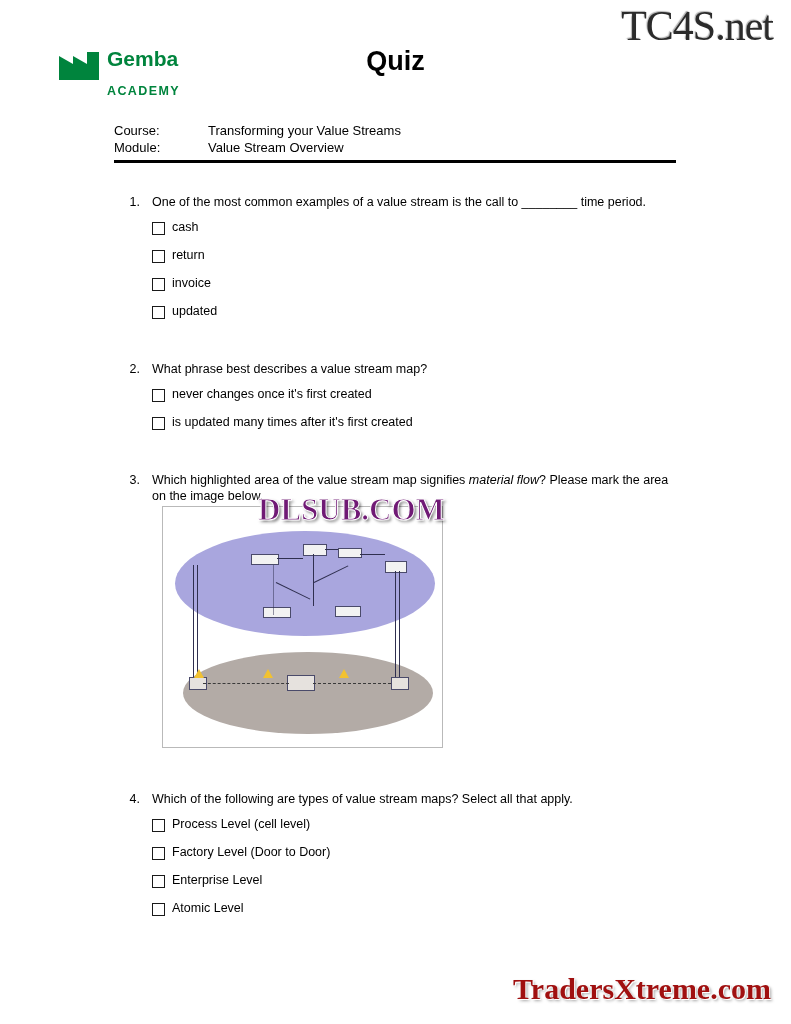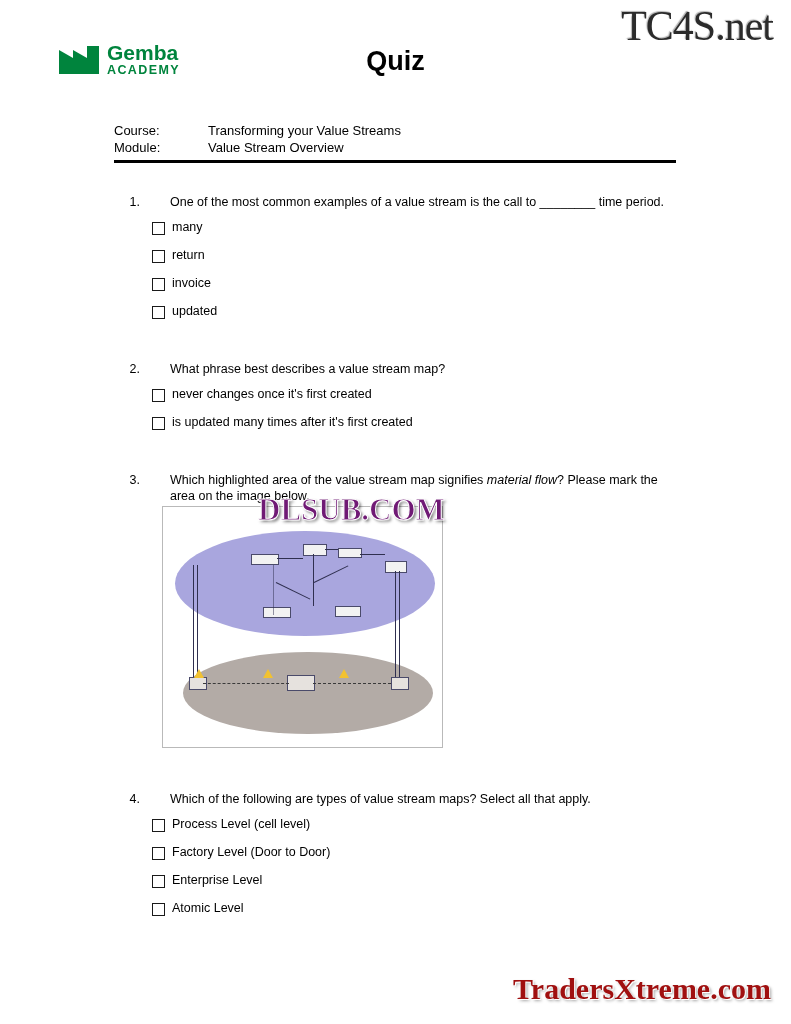--- a/index.html
+++ b/index.html
@@ -50,21 +50,21 @@
     letter-spacing: 0px;
     -webkit-text-stroke: 1px #ffffff;
     text-shadow: 2px 2px 3px rgba(0,0,0,0.5);
     z-index: 40;
   }
 
   
   .logo-wrap {
     position: absolute;
     left: 57px;
-    top: 42px;
+    top: 48px;
     width: 180px;
     height: 42px;
   }
   .logo-mark {
     position: absolute;
     left: 0;
     top: 2px;
     width: 44px;
     height: 32px;
   }
@@ -79,21 +79,21 @@
     font-weight: bold;
     color: #00843d;
     letter-spacing: 0px;
     font-family: "Liberation Sans", sans-serif;
   }
   .logo-academy {
     font-size: 12.5px;
     font-weight: bold;
     color: #00843d;
     letter-spacing: 1.4px;
-    margin-top: 1px;
+    margin-top: 16px;
   }
 
   .doc-title {
     position: absolute;
     left: 0;
     top: 46px;
     width: 791px;
     text-align: center;
     font-size: 27px;
     font-weight: bold;
@@ -135,21 +135,21 @@
   }
   .q-num {
     position: absolute;
     left: 0;
     top: 0;
     width: 26px;
     text-align: right;
     font-size: 12.5px;
   }
   .q-text {
-    margin-left: 56px;
+    margin-left: 38px;
     display: block;
   }
   .opts {
     margin-left: 38px;
     margin-top: 10px;
   }
   .opt {
     display: flex;
     align-items: flex-start;
     margin-bottom: 13px;
@@ -259,21 +259,21 @@
   </div>
 </div>
 <div class="meta-rule"></div>
 
 <div class="q" style="left:114px; top:194px; width:600px;">
   <span class="q-num">1.</span>
   <span class="q-text">One of the most common examples of a value stream is the call to ________ time period.</span>
   <div class="opts">
     <div class="opt">
       <span class="cbox"></span>
-      <span class="opt-label">many</span>
+      <span class="opt-label">cash</span>
     </div>
     <div class="opt">
       <span class="cbox"></span>
       <span class="opt-label">return</span>
     </div>
     <div class="opt">
       <span class="cbox"></span>
       <span class="opt-label">invoice</span>
     </div>
     <div class="opt">

